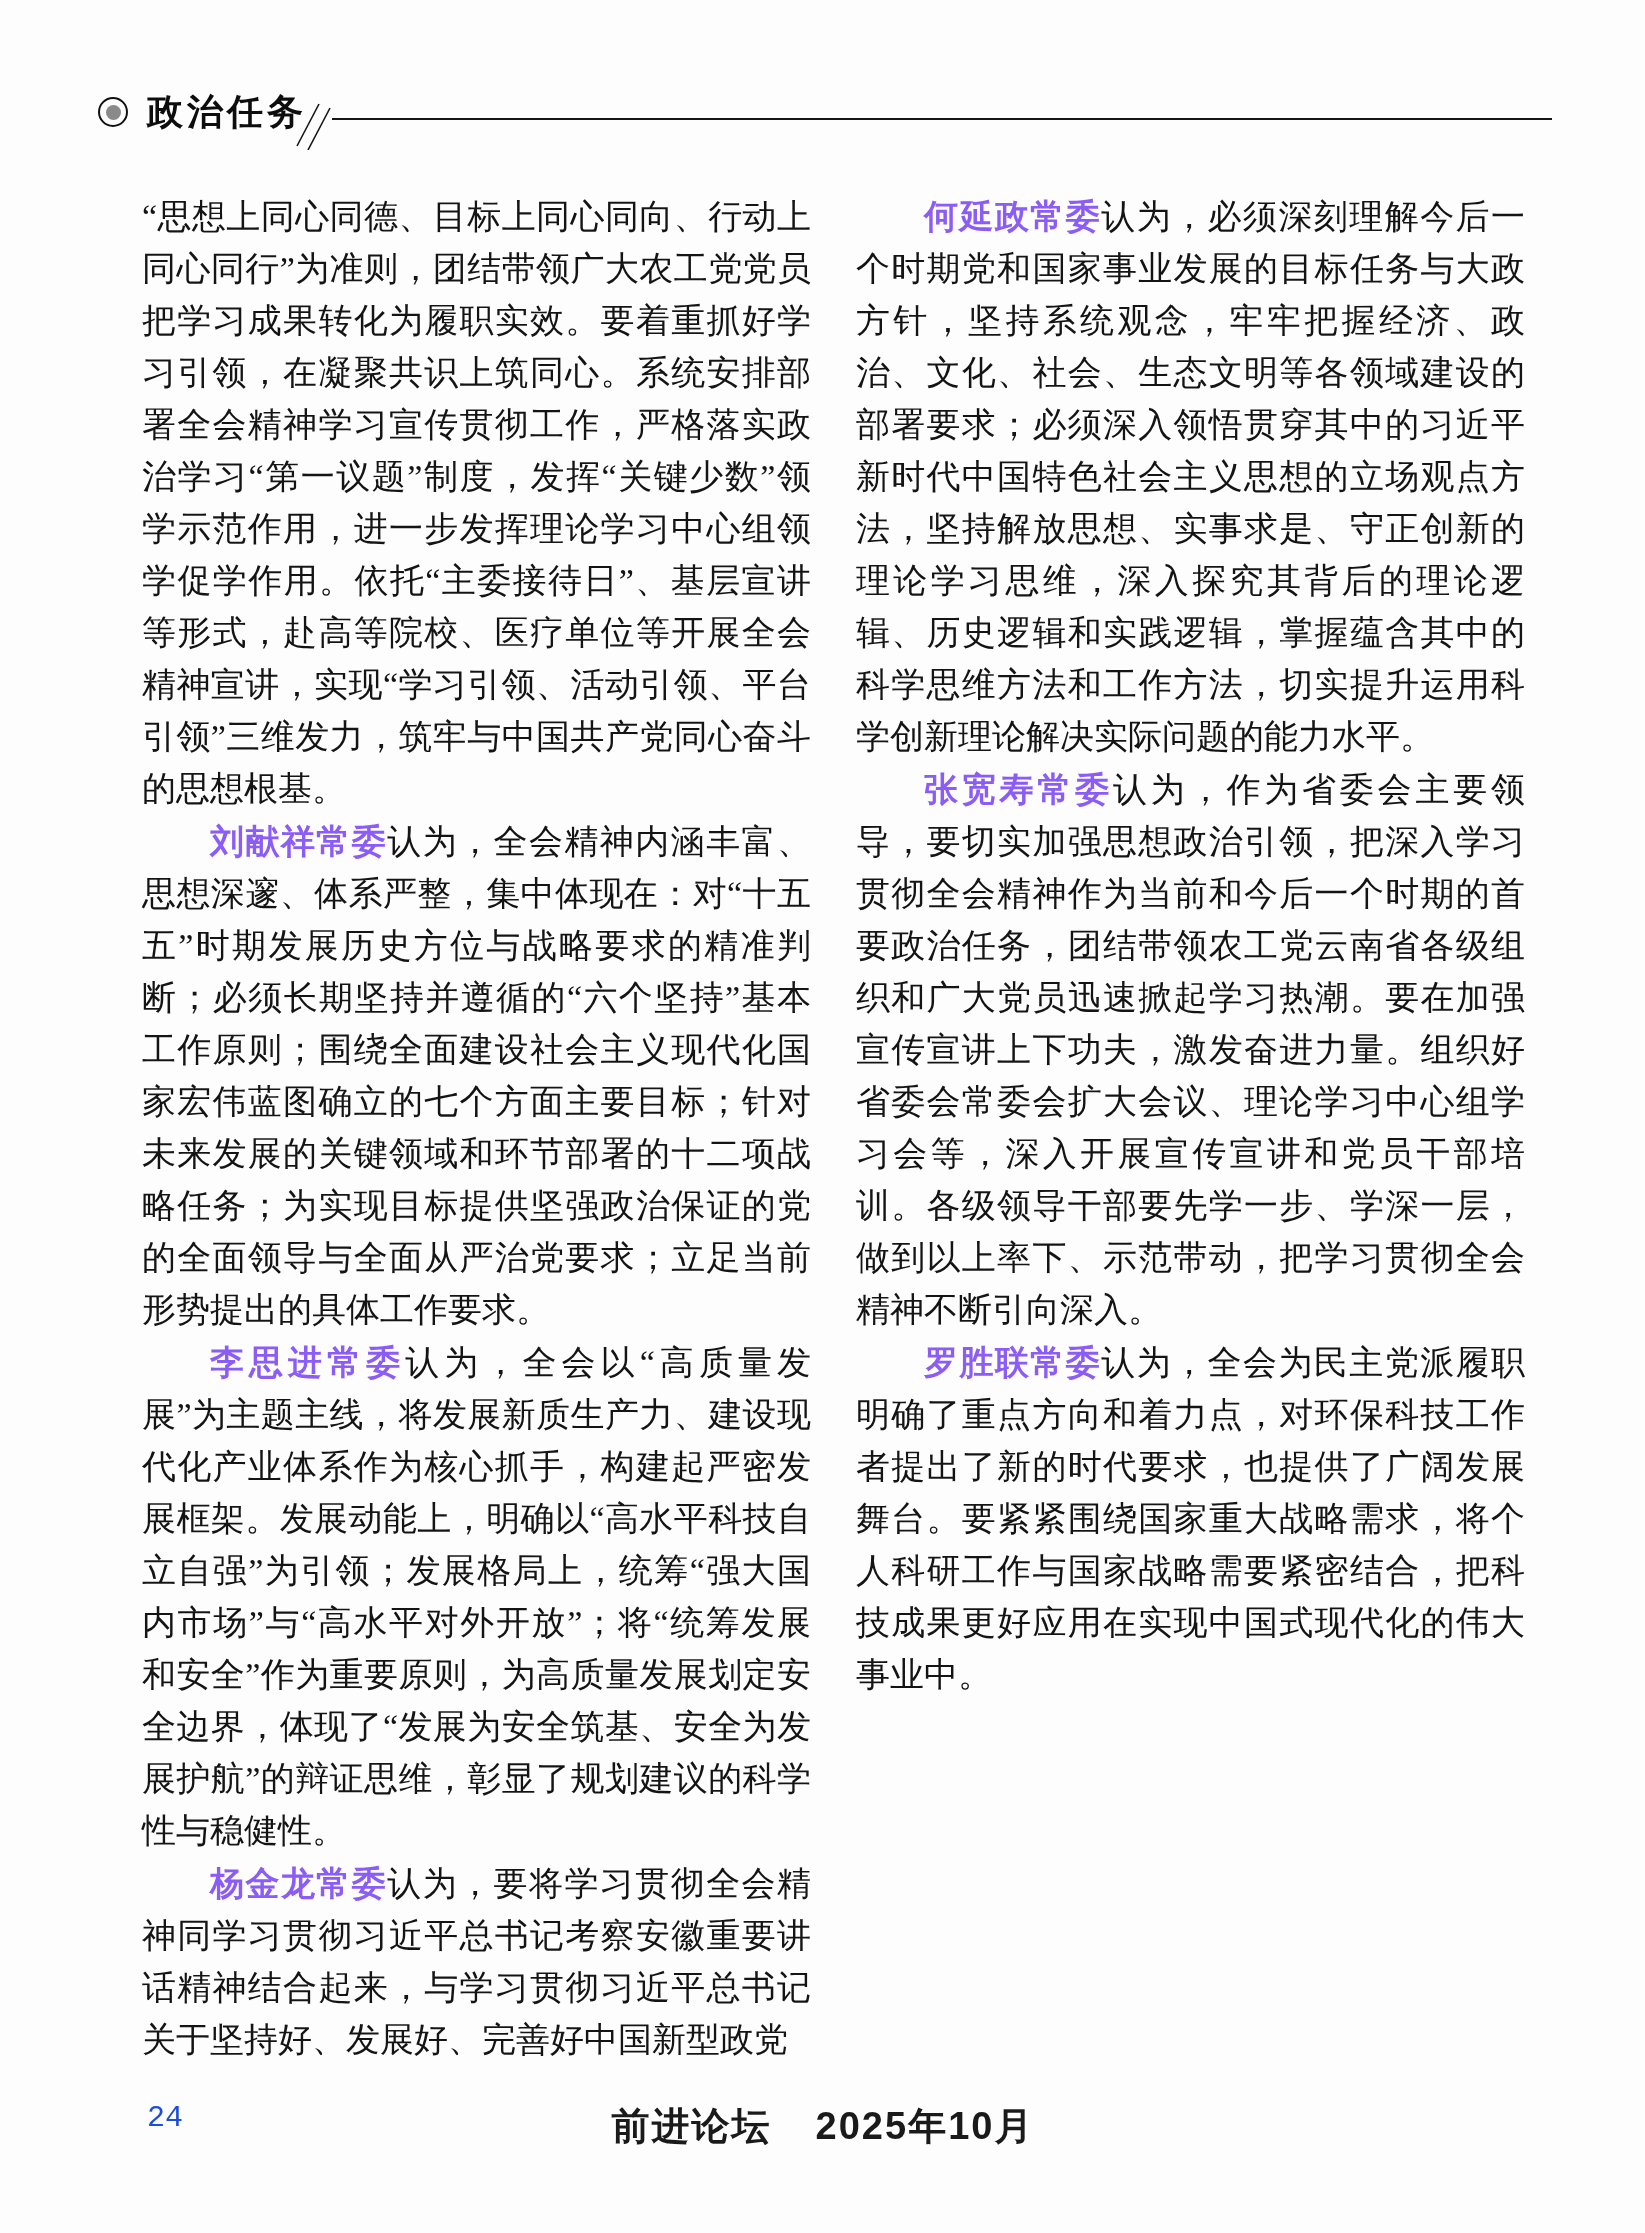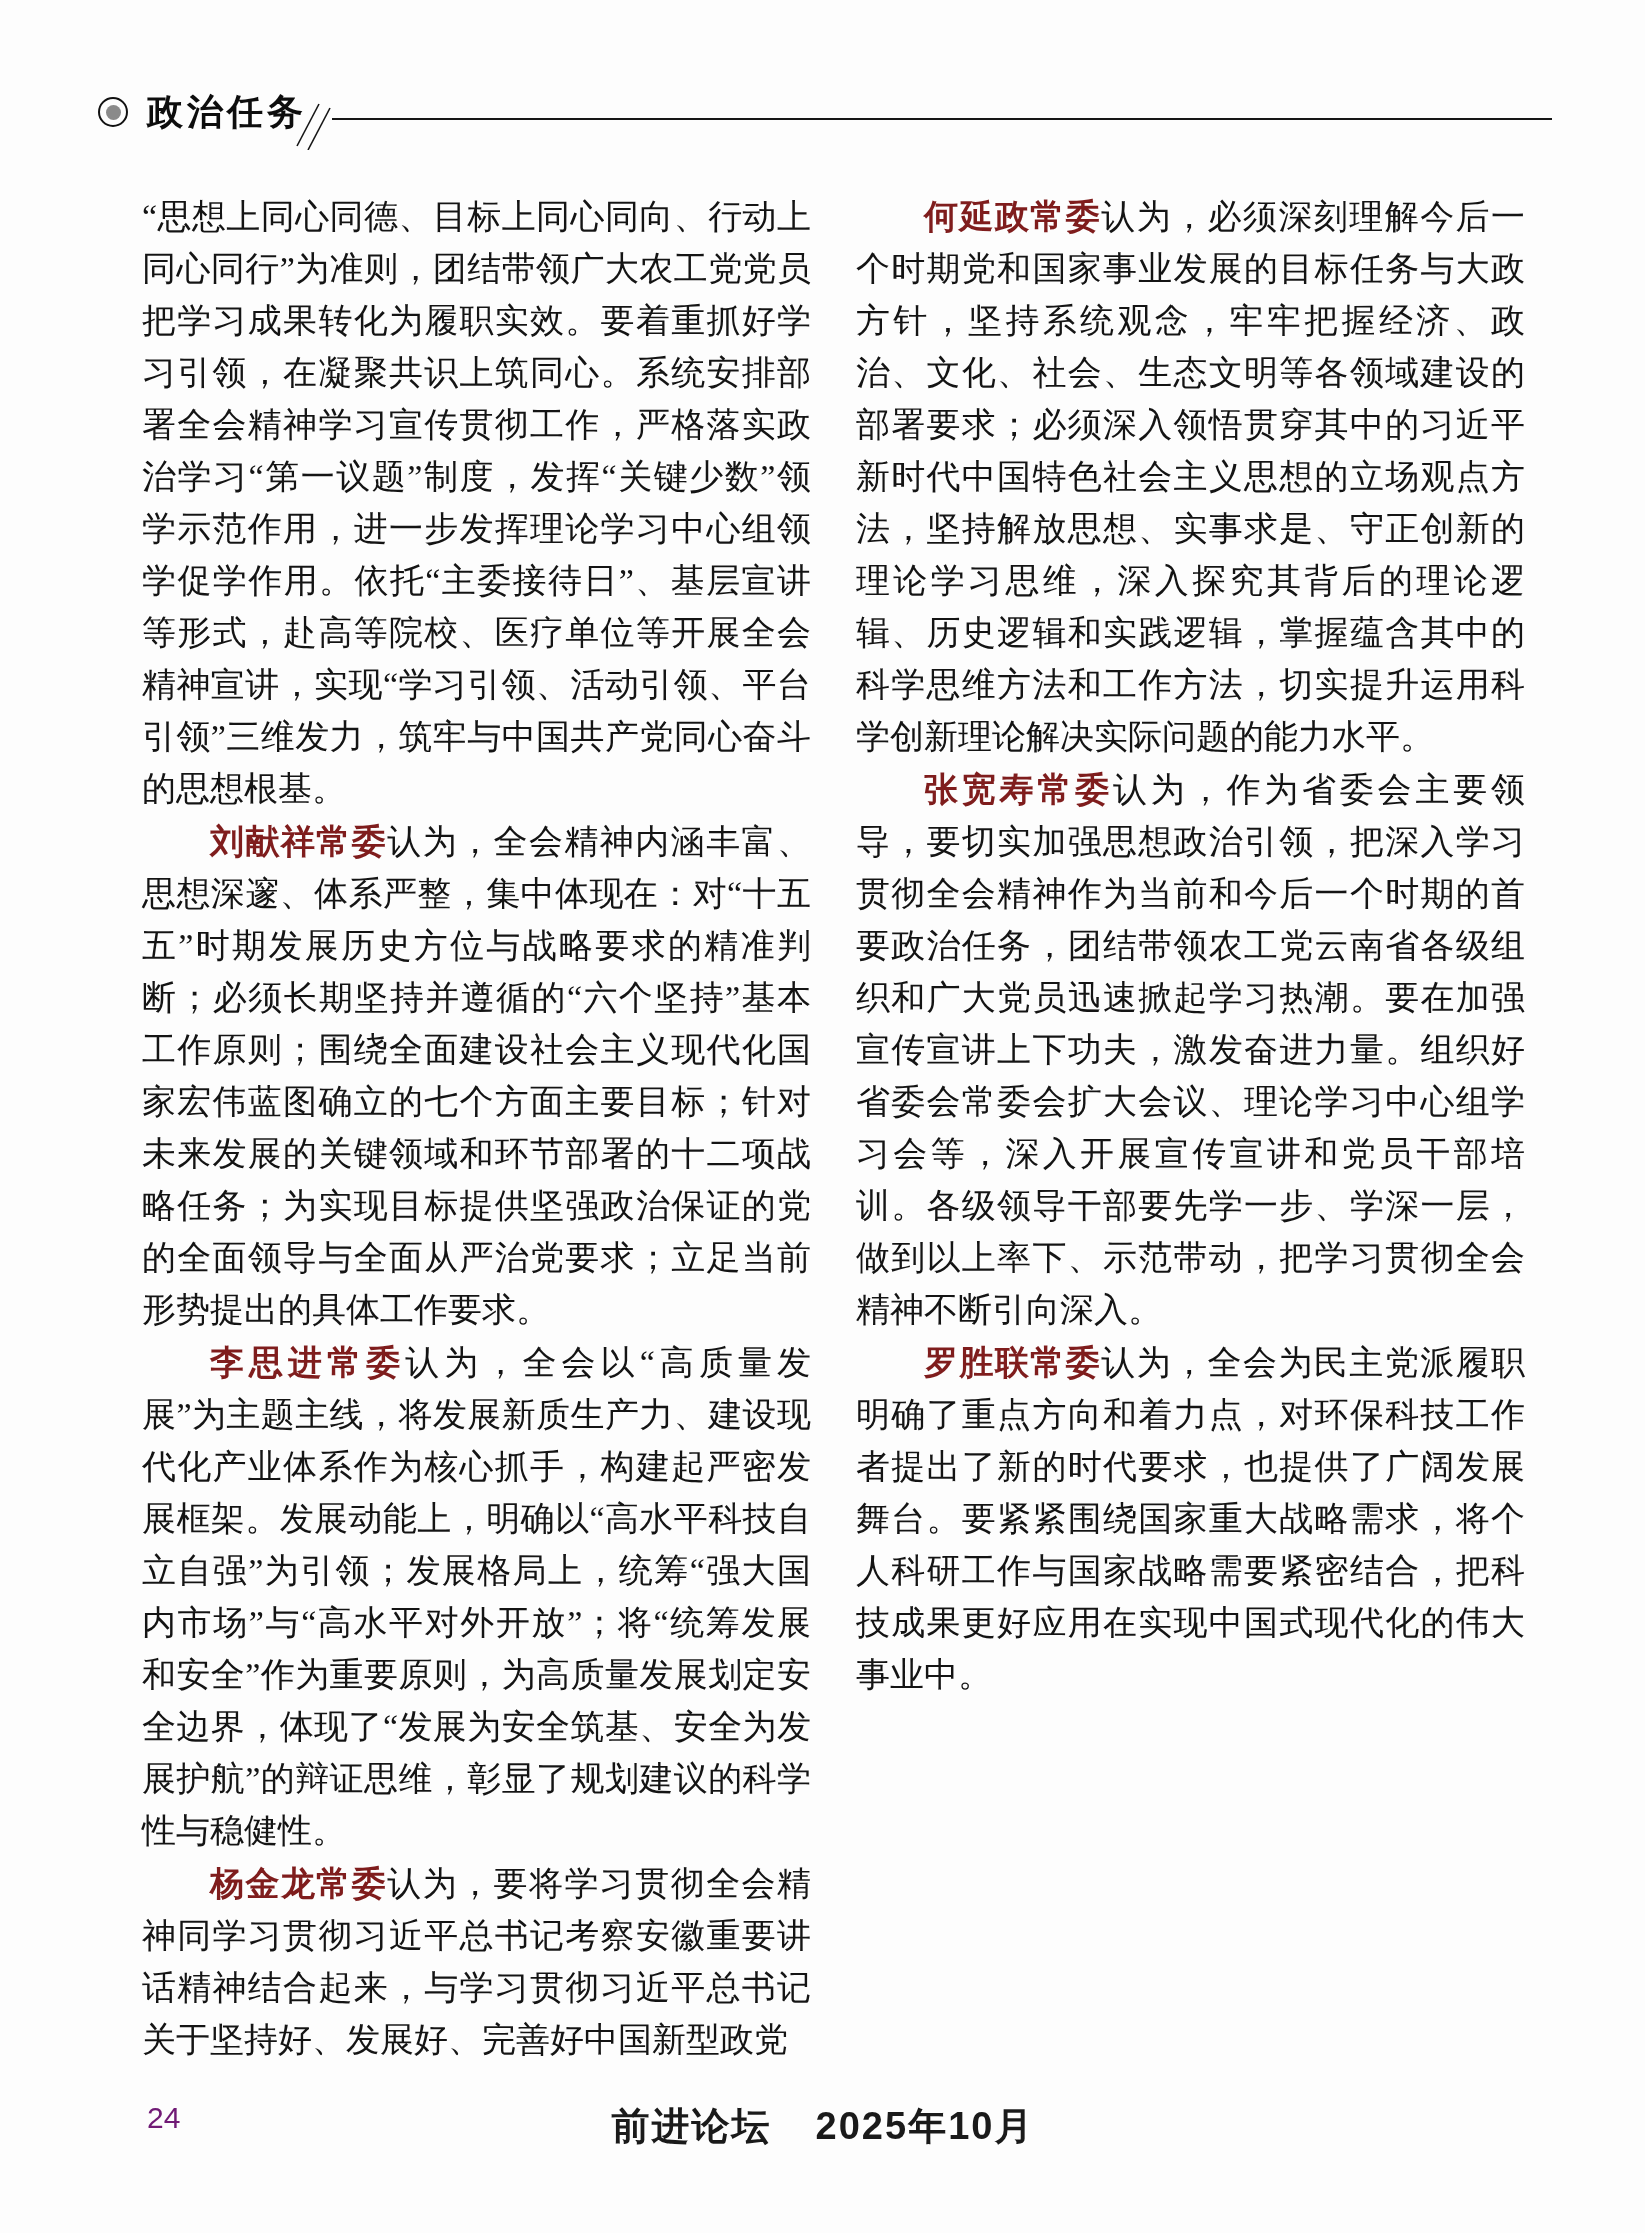--- a/index.html
+++ b/index.html
@@ -34,27 +34,27 @@
   .column{
     position:absolute;top:190px;width:669px;
     font-size:34px;line-height:52px;text-align:justify;color:#141414;
   }
   .column-left{left:142px;}
   .column-right{left:856px;}
   .column p{margin:0;padding:0;}
   .column p.indent{text-indent:2em;}
   .speaker{
     font-family:"Liberation Sans","DejaVu Sans",sans-serif;
-    font-weight:700;color:#7f1d1d;
+    font-weight:700;color:#8b5cf6;
   }
   
   .page-number{
     position:absolute;left:147px;top:2101px;
-    font-family:Liberation Sans, sans-serif;
-    font-size:30px;color:#701a75;
+    font-family:Liberation Mono, monospace;
+    font-size:30px;color:#1d4ed8;
   }
   .footer-center{
     position:absolute;left:0;top:2101px;width:1646px;
     display:flex;justify-content:center;gap:44px;
     font-family:"Liberation Sans","DejaVu Sans",sans-serif;
     font-size:38px;font-weight:600;color:#1a1a1a;letter-spacing:2px;
   }
 </style>
 </head>
 <body>

